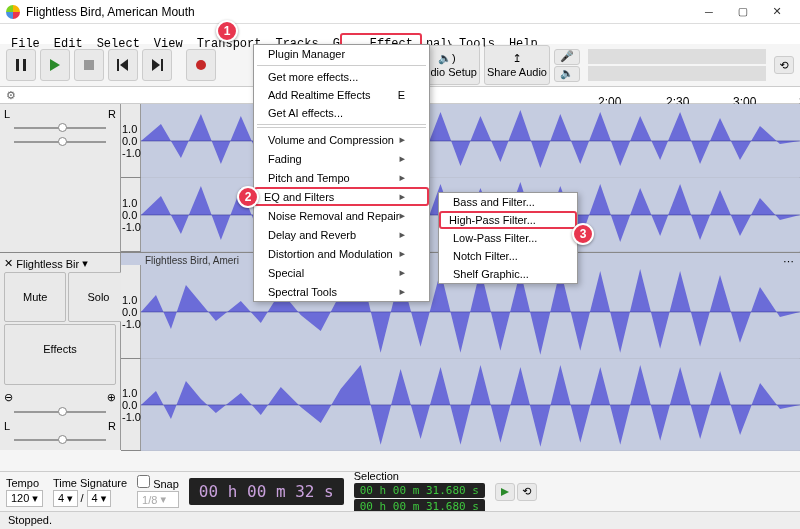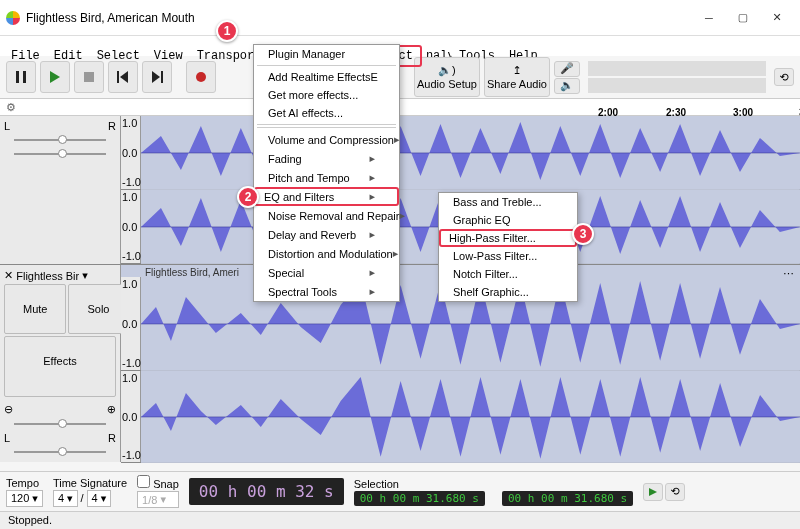--- a/index.html
+++ b/index.html
@@ -1,43 +1,43 @@
 <!DOCTYPE html>
 <html><head>
 <meta charset="utf-8">
 <style>
 * { margin: 0; padding: 0; box-sizing: border-box; font-family: "Segoe UI", Tahoma, sans-serif; font-size: 11px; }
 body { width: 800px; height: 529px; background: #f5f5f5; position: relative; overflow: hidden; }
-.titlebar { height: 36px; background: #fff; display: flex; align-items: center; padding: 0 6px; border-bottom: 1px solid #ddd; }
+.titlebar { height: 24px; background: #fff; display: flex; align-items: center; padding: 0 6px; border-bottom: 1px solid #ddd; }
 .titlebar .logo { width: 14px; height: 14px; border-radius: 50%; background: conic-gradient(#f7b500 0 25%, #e8364f 25% 50%, #4a90e2 50% 75%, #7ed321 75% 100%); margin-right: 6px; }
 .titlebar .title { flex: 1; font-size: 12px; }
 .titlebar .winbtn { width: 34px; height: 22px; display: flex; align-items: center; justify-content: center; color: #333; }
 .menubar { height: 20px; background: #fff; display: flex; align-items: center; padding: 0 4px; gap: 0; }
 .menubar .mi { padding: 2px 7px; cursor: default; font-family: "Courier New", monospace; font-size: 12px; margin-top: 20px; }
 .menubar .mi.hl { border: 2px solid #e8364f; border-radius: 3px; position: relative; padding-left: 28px; }
 .toolbar { height: 42px; background: #f5f5f5; display: flex; align-items: center; padding: 3px 6px; gap: 4px; }
 .tbtn { width: 30px; height: 32px; background: #e9e9e9; border: 1px solid #ccc; border-radius: 3px; display: flex; align-items: center; justify-content: center; }
 .tbtn-wide { width: 66px; height: 40px; background: #e9e9e9; border: 1px solid #ccc; border-radius: 3px; display: flex; flex-direction: column; align-items: center; justify-content: center; font-size: 10px; gap: 1px; }
 .meter { flex: 1; height: 36px; background: #f5f5f5; display: flex; flex-direction: column; padding: 2px 4px; gap: 2px; }
 .meter-row { flex: 1; background: linear-gradient(to right, #ddd 0%, #ddd 100%); position: relative; display: flex; align-items: center; }
 .timeline { height: 18px; background: #fff; border-top: 1px solid #ccc; border-bottom: 1px solid #ccc; display: flex; align-items: center; position: relative; }
 .timeline .gear { width: 120px; padding-left: 6px; }
 .timeline .ruler { flex: 1; position: relative; display: flex; font-size: 10px; }
-.timeline .tick { position: absolute; top: 0; font-size: 10px; font-weight: 700; }
+.timeline .tick { position: absolute; top: 0; font-size: 12px; font-weight: 400; }
 .tracks { display: flex; background: #bfbfbf; }
 .track-panel { width: 121px; background: #eaeaea; border-right: 1px solid #999; padding: 4px; display: flex; flex-direction: column; gap: 2px; font-size: 10px; }
 .track-panel .tname { display: flex; align-items: center; gap: 3px; }
 .track-panel .tbtns { display: flex; gap: 2px; }
 .track-panel .sbtn { flex: 1; background: #e9e9e9; border: 1px solid #bbb; border-radius: 2px; text-align: center; padding: 18px; }
 .track-panel .slider { height: 12px; position: relative; }
 .track-panel .slider::before { content: ''; position: absolute; left: 10px; right: 10px; top: 5px; height: 2px; background: #999; }
 .track-panel .knob { position: absolute; top: 1px; width: 9px; height: 9px; background: #fff; border: 1px solid #888; border-radius: 50%; }
 .waveform-area { flex: 1; background: #c5cce0; position: relative; }
 .wave-ch { position: relative; background: #c5cce0; border-bottom: 1px solid #888; }
-.wave-scale { position: absolute; left: 0; top: 0; bottom: 0; width: 20px; background: #eaeaea; border-right: 1px solid #999; display: flex; flex-direction: column; justify-content: space-between; font-size: 9px; padding: 1px; }
+.wave-scale { position: absolute; left: 0; top: 0; bottom: 0; width: 20px; background: #eaeaea; border-right: 1px solid #999; display: flex; flex-direction: column; justify-content: center; font-size: 9px; padding: 1px; }
 .wave-svg { position: absolute; left: 20px; right: 0; top: 0; bottom: 0; }
 .menu-dd { position: absolute; background: #fff; border: 1px solid #999; box-shadow: 2px 2px 6px rgba(0,0,0,0.25); z-index: 100; font-family: "Courier New", monospace; font-size: 12px; }
 .menu-dd .mrow { padding: 3px 24px 3px 14px; display: flex; justify-content: space-between; align-items: center; white-space: nowrap; position: relative; }
 .menu-dd .sep { height: 1px; background: #ccc; margin: 2px 3px; }
 .menu-dd .arrow { color: #555; }
 .menu-dd .mrow.hl { border: 2px solid #e8364f; border-radius: 3px; padding: 1px 22px 1px 8px; }
 .badge { position: absolute; width: 22px; height: 22px; background: #e8364f; border: 2px solid #fff; border-radius: 50%; color: #fff; font-weight: 700; display: flex; align-items: center; justify-content: center; z-index: 200; font-size: 12px; box-shadow: 0 1px 3px rgba(0,0,0,0.4); }
 .bottombar { position: absolute; bottom: 18px; left: 0; right: 0; height: 40px; background: #f5f5f5; border-top: 1px solid #ccc; display: flex; align-items: center; padding: 16px 6px; gap: 10px; }
 .statusbar { position: absolute; bottom: 0; left: 0; right: 0; height: 18px; background: #eee; border-top: 1px solid #ccc; padding: 2px 8px; font-size: 11px; }
 .timedisp { background: #222; color: #c9a0dc; font-family: monospace; font-size: 16px; padding: 4px 10px; border-radius: 2px; }
@@ -229,33 +229,33 @@
         </div>
       <svg class="wave-svg" preserveAspectRatio="none" viewBox="0 0 660 92">
           <rect width="660" height="92" fill="#c5cce0"></rect>
           <path d="M0,46 L15,32 L30,60 L45,22 L60,40 L75,54 L100,34 L120,56 L140,28 L160,48 L180,64 L200,30 L220,6 L240,86 L260,10 L280,80 L300,8 L320,86 L340,6 L360,84 L380,8 L400,88 L420,6 L440,84 L460,8 L480,86 L500,6 L520,82 L540,8 L560,80 L580,12 L600,76 L620,24 L640,50 L660,46 Z" fill="#5b5bd6" opacity="0.85"></path>
           <line x1="0" y1="46" x2="660" y2="46" stroke="#3a3a9a" stroke-width="0.6"></line>
         </svg>
     </div>
   </div>
 </div>
 
-<div class="menu-dd" style="left:253px; top:44px; width:147px">
+<div class="menu-dd" style="left:253px; top:44px; width:177px">
   <div class="mrow">
       <span>Plugin Manager</span>
     </div>
   <div class="sep"></div>
+  <div class="mrow">
+      <span>Get more effects...</span>
+    </div>
   <div class="mrow">
       <span>Add Realtime Effects</span>
       <span>E</span>
     </div>
   <div class="mrow">
-      <span>Get more effects...</span>
-    </div>
-  <div class="mrow">
       <span>Get AI effects...</span>
     </div>
   <div class="sep"></div>
   <div class="sep"></div>
   <div class="mrow">
       <span>Volume and Compression</span>
       <span class="arrow">▸</span>
     </div>
   <div class="mrow">
       <span>Fading</span>
@@ -286,24 +286,21 @@
       <span class="arrow">▸</span>
     </div>
   <div class="mrow">
       <span>Spectral Tools</span>
       <span class="arrow">▸</span>
     </div>
 </div>
 
 <div class="menu-dd" style="left:438px; top:192px; width:140px">
   <div class="mrow">
-      <span>Bass and Treble...</span>
-    </div>
-  <div class="mrow">
-      <span>Graphic EQ</span>
+      <span>Bass and Filter...</span>
     </div>
   <div class="mrow hl">
       <span>High-Pass Filter...</span>
     </div>
   <div class="mrow">
       <span>Low-Pass Filter...</span>
     </div>
   <div class="mrow">
       <span>Notch Filter...</span>
     </div>
@@ -327,21 +324,21 @@
       <div class="sel"><span>4</span> ▾</div>/<div class="sel"><span>4</span> ▾</div>
     </div>
   </div>
   <div class="fld">
     <div><input type="checkbox" style=""> <span>Snap</span></div>
     <div class="sel" style="color:#aaa"><span>1/8</span> ▾</div>
   </div>
   <div class="timedisp">00 h 00 m 32 s</div>
   <div class="fld">
     <span>Selection</span>
-    <div style="display:flex; gap:17px">
+    <div style="display:flex; flex-direction:column; gap:1px">
       <div class="seldisp">00 h 00 m 31.680 s</div>
       <div class="seldisp">00 h 00 m 31.680 s</div>
     </div>
   </div>
   <div style="display:flex; gap:2px">
     <div class="tbtn" style="width:20px;height:18px">
         <svg width="8" height="8">
           <polygon points="0,0 8,4 0,8" fill="#2a8a2a"></polygon>
         </svg>
       </div>

